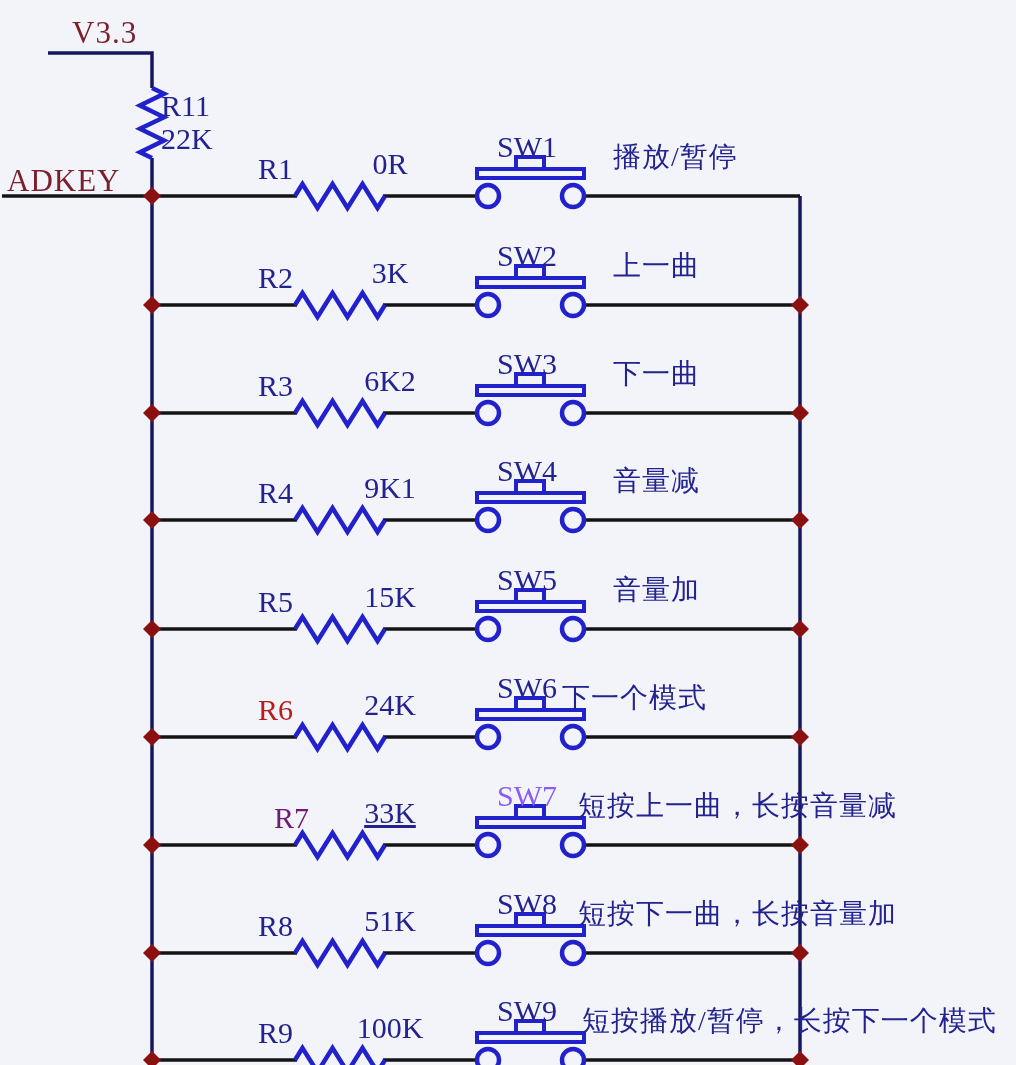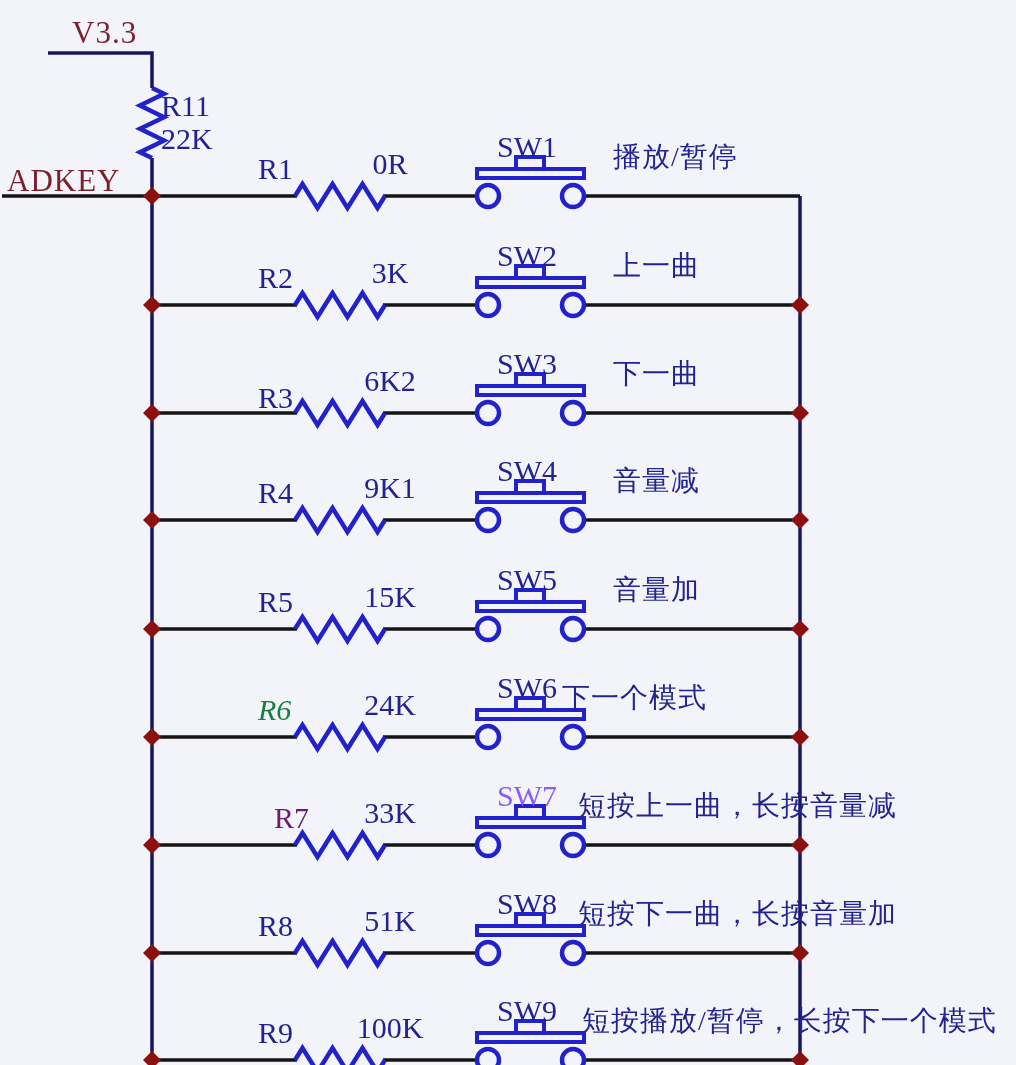--- a/index.html
+++ b/index.html
@@ -126,38 +126,38 @@
 
   <div class="lbl ref" style="left: 161px; top: 124px; color: rgb(35, 35, 143);">22K</div>
 <div class="lbl ref" style="left: 258px; top: 154px; color: rgb(35, 35, 143);">R1</div>
     <div class="lbl val" style="left: 320px; top: 149px; color: rgb(35, 35, 143);">0R</div>
     <div class="lbl swl" style="left: 474px; top: 132px; color: rgb(35, 35, 143);">SW1</div>
     <div class="lbl fn" style="left: 613px; top: 143px; color: rgb(35, 35, 143);">播放/暂停</div>
     <div class="lbl ref" style="left: 258px; top: 263px; color: rgb(35, 35, 143); text-align: right;">R2</div>
     <div class="lbl val" style="left: 320px; top: 258px; color: rgb(35, 35, 143);">3K</div>
     <div class="lbl swl" style="left: 474px; top: 241px; color: rgb(35, 35, 143);">SW2</div>
     <div class="lbl fn" style="left: 613px; top: 252px; color: rgb(35, 35, 143);">上一曲</div>
-    <div class="lbl ref" style="left: 258px; top: 371px; color: rgb(35, 35, 143); margin-top: 12px;">R3</div>
+    <div class="lbl ref" style="left: 258px; top: 371px; color: rgb(35, 35, 143);">R3</div>
     <div class="lbl val" style="left: 320px; top: 366px; color: rgb(35, 35, 143);">6K2</div>
     <div class="lbl swl" style="left: 474px; top: 349px; color: rgb(35, 35, 143);">SW3</div>
     <div class="lbl fn" style="left: 613px; top: 360px; color: rgb(35, 35, 143);">下一曲</div>
     <div class="lbl ref" style="left: 258px; top: 478px; color: rgb(35, 35, 143);">R4</div>
     <div class="lbl val" style="left: 320px; top: 473px; color: rgb(35, 35, 143);">9K1</div>
     <div class="lbl swl" style="left: 474px; top: 456px; color: rgb(35, 35, 143);">SW4</div>
     <div class="lbl fn" style="left: 613px; top: 467px; color: rgb(35, 35, 143);">音量减</div>
     <div class="lbl ref" style="left: 258px; top: 587px; color: rgb(35, 35, 143);">R5</div>
     <div class="lbl val" style="left: 320px; top: 582px; color: rgb(35, 35, 143);">15K</div>
     <div class="lbl swl" style="left: 474px; top: 565px; color: rgb(35, 35, 143);">SW5</div>
     <div class="lbl fn" style="left: 613px; top: 576px; color: rgb(35, 35, 143);">音量加</div>
-    <div class="lbl ref" style="left: 258px; top: 695px; color: #15803d; font-style: italic;">R6</div>
+    <div class="lbl ref" style="left: 258px; top: 695px; color: #b91c1c;">R6</div>
     <div class="lbl val" style="left: 320px; top: 690px; color: rgb(35, 35, 143);">24K</div>
     <div class="lbl swl" style="left: 474px; top: 673px; color: rgb(35, 35, 143);">SW6</div>
     <div class="lbl fn" style="left: 562px; top: 684px; color: rgb(35, 35, 143);">下一个模式</div>
     <div class="lbl ref" style="left: 274px; top: 803px; color: #701a75;">R7</div>
-    <div class="lbl val" style="left: 320px; top: 798px; color: rgb(35, 35, 143);">33K</div>
+    <div class="lbl val" style="left: 320px; top: 798px; color: rgb(35, 35, 143); text-decoration: underline;">33K</div>
     <div class="lbl swl" style="left: 474px; top: 781px; color: #8b5cf6;">SW7</div>
     <div class="lbl fn" style="left: 578px; top: 792px; color: rgb(35, 35, 143);">短按上一曲，长按音量减</div>
     <div class="lbl ref" style="left: 258px; top: 911px; color: rgb(35, 35, 143);">R8</div>
     <div class="lbl val" style="left: 320px; top: 906px; color: rgb(35, 35, 143);">51K</div>
     <div class="lbl swl" style="left: 474px; top: 889px; color: rgb(35, 35, 143);">SW8</div>
     <div class="lbl fn" style="left: 578px; top: 900px; color: rgb(35, 35, 143);">短按下一曲，长按音量加</div>
     <div class="lbl ref" style="left: 258px; top: 1018px; color: rgb(35, 35, 143);">R9</div>
     <div class="lbl val" style="left: 320px; top: 1013px; color: rgb(35, 35, 143);">100K</div>
     <div class="lbl swl" style="left: 474px; top: 996px; color: rgb(35, 35, 143);">SW9</div>
     <div class="lbl fn" style="left: 582px; top: 1007px; color: rgb(35, 35, 143);">短按播放/暂停，长按下一个模式</div>

